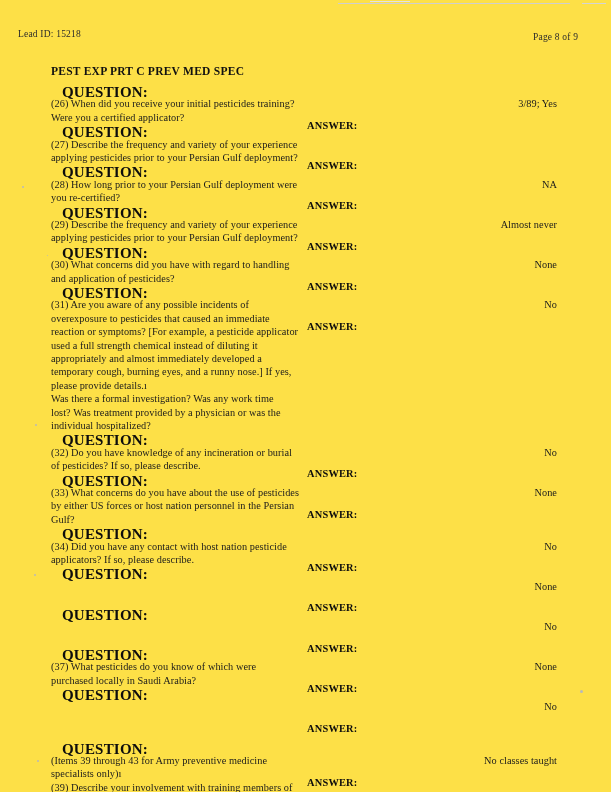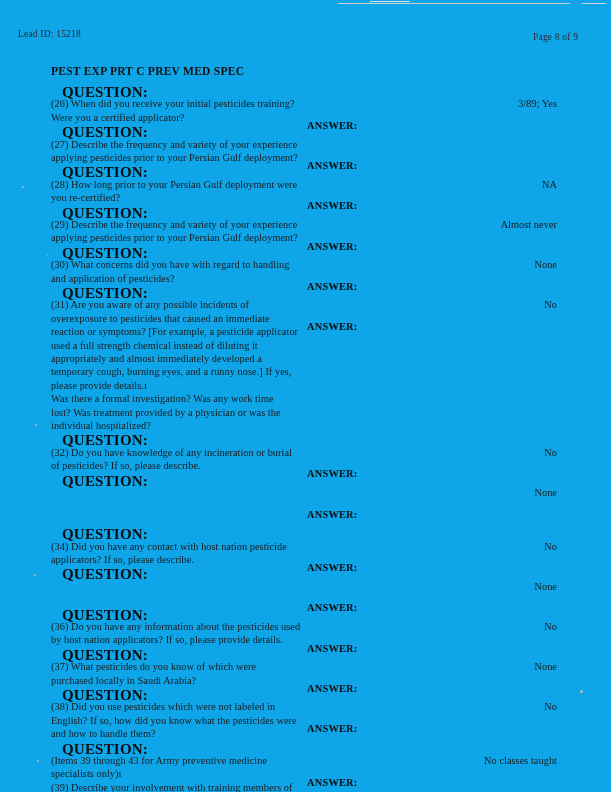--- a/index.html
+++ b/index.html
@@ -4,21 +4,21 @@
 <style>
   html, body {
     margin: 0;
     padding: 0;
     background: #ffffff;
   }
   .page {
     position: relative;
     width: 611px;
     height: 792px;
-    background: #0ea5e9;
+    background: #fde047;
     overflow: hidden;
     font-family: "Liberation Serif", "DejaVu Serif", serif;
     color: #1b1b1b;
     -webkit-font-smoothing: antialiased;
   }
 
   
   .scan-line-a {
     position: absolute;
     left: 338px;
@@ -234,20 +234,23 @@
 of pesticides?  If so, please describe.</div>
           <div class="a-text">No</div>
         </div>
       </div>
       <div class="qa-block" style="top: 472.6px;">
         <div class="qa-head">
           <span class="lbl-question">QUESTION:</span>
           <span class="lbl-answer">ANSWER:</span>
         </div>
         <div class="qa-body">
+          <div class="q-text">(33)  What concerns do you have about the use of pesticides
+by either US forces or host nation personnel in the Persian
+Gulf?</div>
           <div class="a-text">None</div>
         </div>
       </div>
       <div class="qa-block" style="top: 526.2px;">
         <div class="qa-head">
           <span class="lbl-question">QUESTION:</span>
           <span class="lbl-answer">ANSWER:</span>
         </div>
         <div class="qa-body">
           <div class="q-text">(34)  Did you have any contact with host nation pesticide
@@ -263,45 +266,40 @@
         <div class="qa-body">
           <div class="a-text">None</div>
         </div>
       </div>
       <div class="qa-block" style="top: 606.6px;">
         <div class="qa-head">
           <span class="lbl-question">QUESTION:</span>
           <span class="lbl-answer">ANSWER:</span>
         </div>
         <div class="qa-body">
-          <div class="q-text">(36)  Do you have any information about the pesticides used
-by host nation applicators?  If so, please provide details.</div>
           <div class="a-text">No</div>
         </div>
       </div>
       <div class="qa-block" style="top: 646.8px;">
         <div class="qa-head">
           <span class="lbl-question">QUESTION:</span>
           <span class="lbl-answer">ANSWER:</span>
         </div>
         <div class="qa-body">
           <div class="q-text">(37)  What pesticides do you know of which were
 purchased locally in Saudi Arabia?</div>
           <div class="a-text">None</div>
         </div>
       </div>
       <div class="qa-block" style="top: 687px;">
         <div class="qa-head">
           <span class="lbl-question">QUESTION:</span>
           <span class="lbl-answer">ANSWER:</span>
         </div>
         <div class="qa-body">
-          <div class="q-text">(38)  Did you use pesticides which were not labeled in
-English?  If so, how did you know what the pesticides were
-and how to handle them?</div>
           <div class="a-text">No</div>
         </div>
       </div>
       <div class="qa-block" style="top: 740.6px;">
         <div class="qa-head">
           <span class="lbl-question">QUESTION:</span>
           <span class="lbl-answer">ANSWER:</span>
         </div>
         <div class="qa-body">
           <div class="q-text"> (Items 39 through 43 for Army preventive medicine

